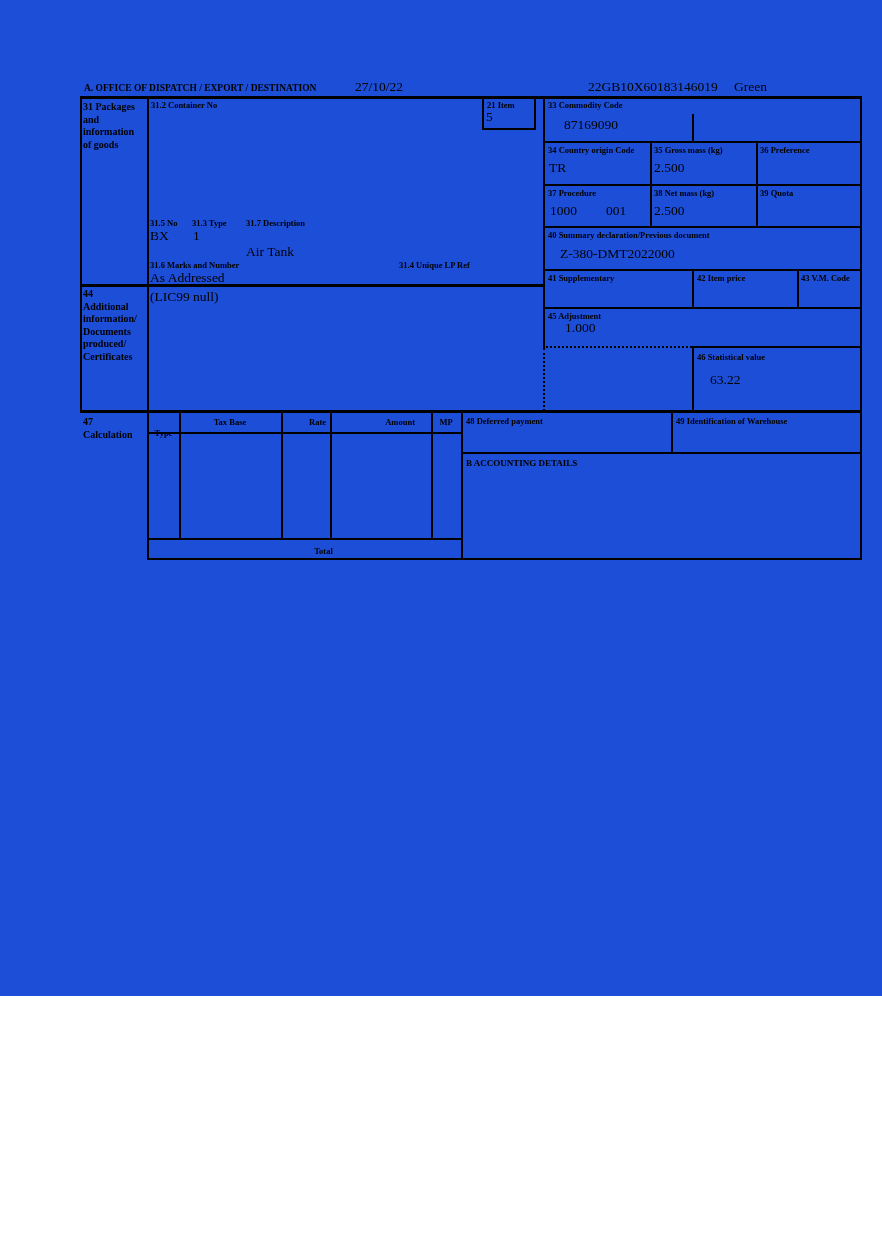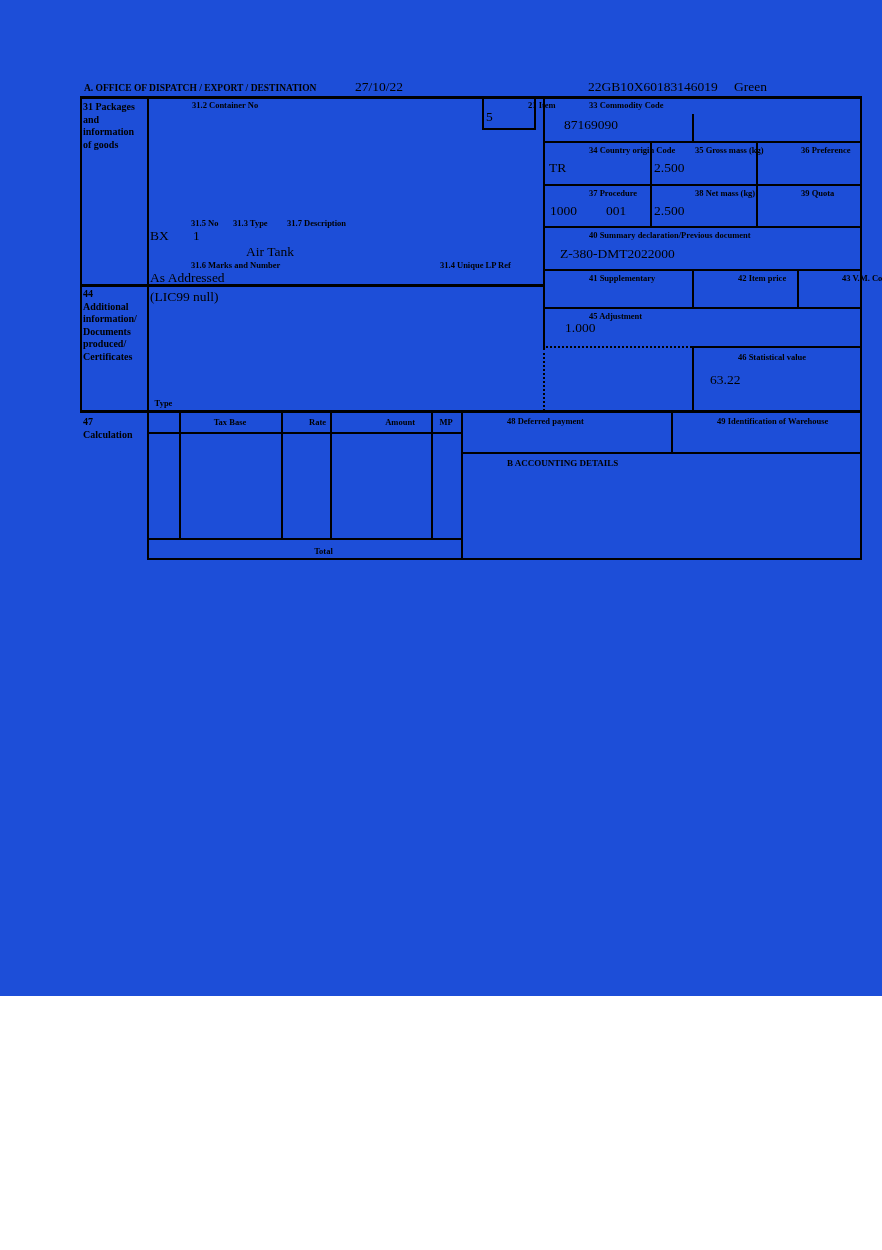--- a/index.html
+++ b/index.html
@@ -2,21 +2,21 @@
 <html><head>
 <meta charset="utf-8">
 <style>
   html,body{margin:0;padding:0;background:#fff;}
   .page{position:relative;width:882px;height:996px;background:#1d4ed8;color:#000;
         font-family:"Liberation Serif","DejaVu Serif",serif;overflow:hidden;padding-left:40px;}
   .abs{position:absolute;white-space:nowrap;}
   .ln{position:absolute;background:#000;}
   .dot-h{position:absolute;height:0;border-top:2px dotted #000;background:none;}
   .dot-v{position:absolute;width:0;border-left:2px dotted #000;background:none;}
-  .lbl{font-size:8.5px;font-weight:bold;line-height:1.1;margin-left:41px;}
+  .lbl{font-size:8.5px;font-weight:bold;line-height:1.1;}
   .lbl-block{font-size:10px;font-weight:bold;line-height:12.5px;}
   .val{font-size:13.5px;line-height:1.05;}
   .hdr-small{font-size:9.5px;font-weight:bold;}
   .hdr-val{font-size:13.5px;}
   .th{font-size:8.5px;font-weight:bold;box-sizing:border-box;}
 </style>
 </head>
 <body>
 
 <div class="page">
@@ -121,21 +121,21 @@
     <div>Documents</div>
     <div>produced/</div>
     <div>Certificates</div>
   </div>
   <span class="abs val" style="left:150px;top:290px;">(LIC99 null)</span>
 
   <div class="abs lbl-block" style="left:83px;top:416px;">
     <div>47</div>
     <div>Calculation</div>
   </div>
-  <div class="abs th" style="left:148px;top:398px;width:31px;text-align:center;">Type</div>
+  <div class="abs th" style="left:148px;top:428px;width:31px;text-align:center;">Type</div>
   <div class="abs th" style="left:179px;top:417px;width:102px;text-align:center;">Tax Base</div>
   <div class="abs th" style="left:281px;top:417px;width:49px;text-align:right;padding-right:4px;">Rate</div>
   <div class="abs th" style="left:330px;top:417px;width:101px;text-align:right;padding-right:16px;">Amount</div>
   <div class="abs th" style="left:431px;top:417px;width:30px;text-align:center;">MP</div>
   <div class="abs th" style="left:148px;top:546px;width:313px;text-align:center;padding-left:38px;">Total</div>
 
   <span class="abs lbl" style="left:466px;top:417px;">48 Deferred payment</span>
   <span class="abs lbl" style="left:676px;top:417px;">49 Identification of Warehouse</span>
 
   <span class="abs lbl" style="left:466px;top:459px;font-size:9px;">B ACCOUNTING DETAILS</span>

